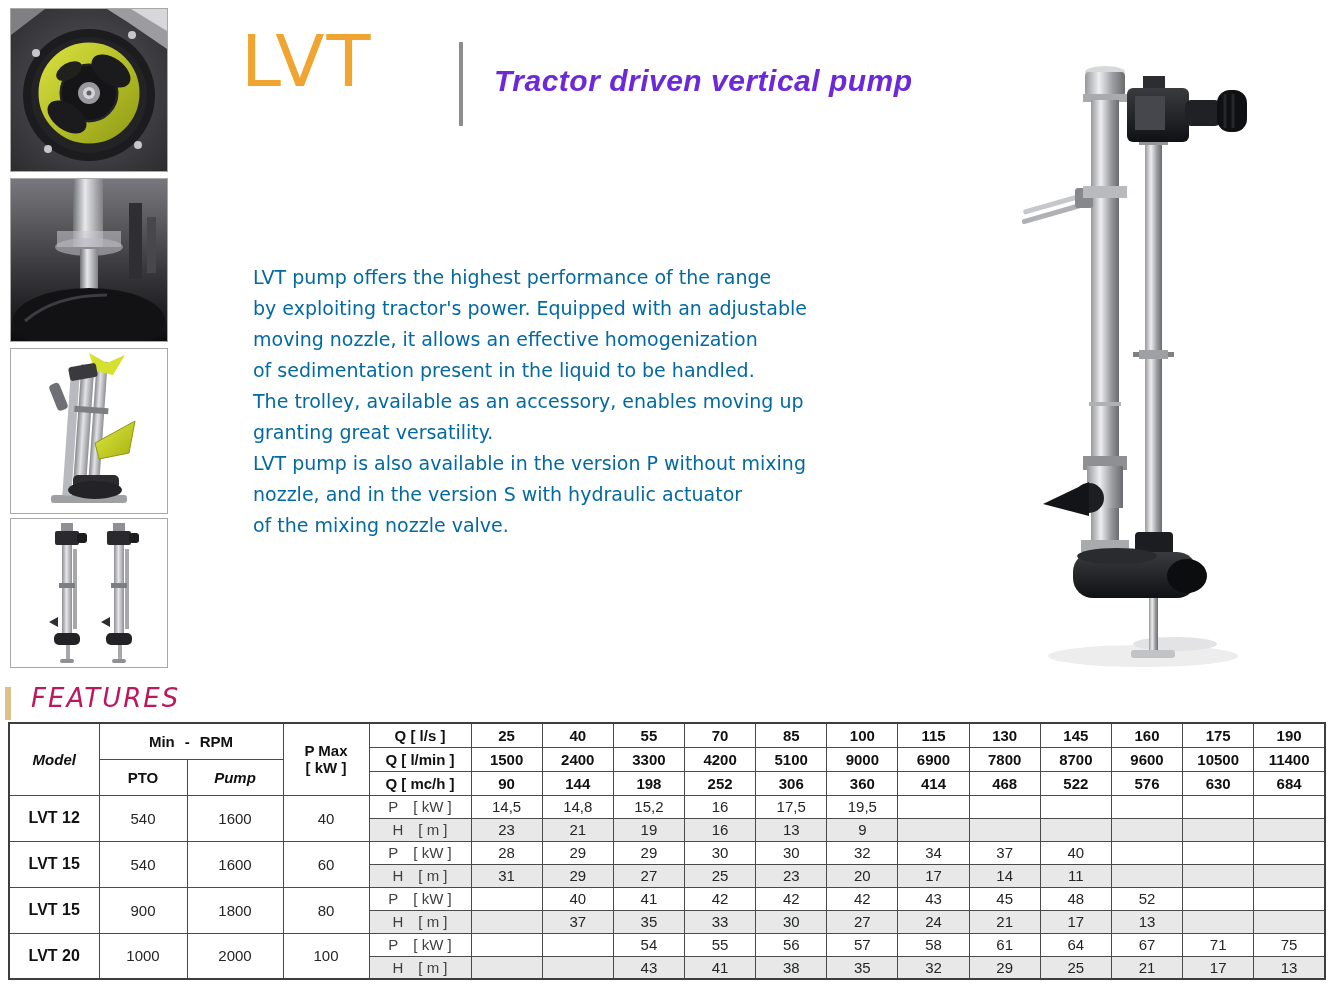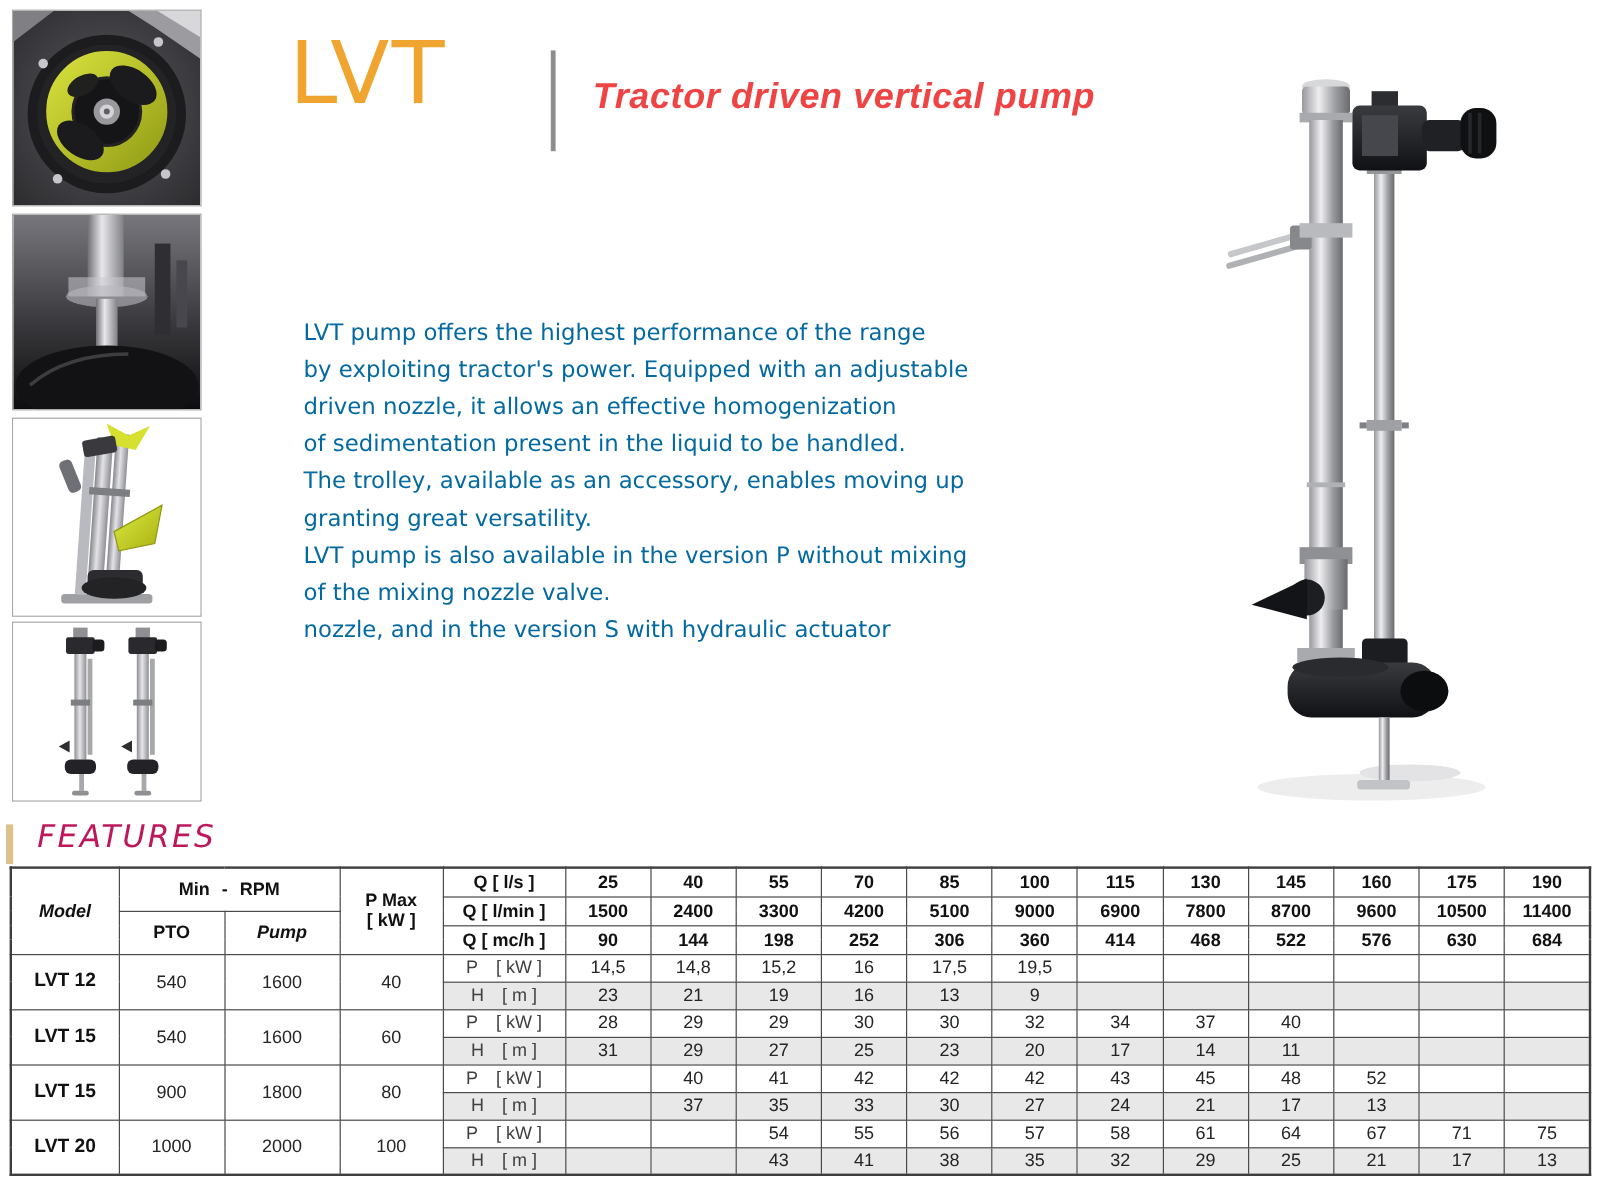--- a/index.html
+++ b/index.html
@@ -17,21 +17,21 @@
 
   
   .brand-logo{
     position:absolute;left:241px;top:22px;
     font-family:"DejaVu Sans",sans-serif;font-weight:normal;
     font-size:72px;line-height:1.1;letter-spacing:2px;color:#efa52f;
   }
   .brand-divider{position:absolute;left:459px;top:42px;width:4px;height:84px;background:#8d8d8d;}
   .brand-subtitle{
     position:absolute;left:494px;top:64px;
-    font-size:30px;font-weight:bold;font-style:italic;color:#ef4444;letter-spacing:0.5px;
+    font-size:30px;font-weight:bold;font-style:italic;color:#6d28d9;letter-spacing:0.5px;
   }
 
   
   .description{
     position:absolute;left:253px;top:262px;width:575px;
     font-family:"DejaVu Sans",sans-serif;
     font-size:19px;line-height:31px;color:#0369a1;
   }
 
   
@@ -200,27 +200,27 @@
   </svg>
 </div>
 
 <div class="brand-logo">LVT</div>
 <div class="brand-divider"></div>
 <div class="brand-subtitle">Tractor driven vertical pump</div>
 
 <div class="description" id="description">
     <div>LVT pump offers the highest performance of the range</div>
     <div>by exploiting tractor's power. Equipped with an adjustable</div>
-    <div>driven nozzle, it allows an effective homogenization</div>
+    <div>moving nozzle, it allows an effective homogenization</div>
     <div>of sedimentation present in the liquid to be handled.</div>
     <div>The trolley, available as an accessory, enables moving up</div>
     <div>granting great versatility.</div>
     <div>LVT pump is also available in the version P without mixing</div>
+    <div>nozzle, and in the version S with hydraulic actuator</div>
     <div>of the mixing nozzle valve.</div>
-    <div>nozzle, and in the version S with hydraulic actuator</div>
   </div>
 
 <div class="main-photo">
   <svg width="270" height="650" viewBox="0 0 270 650">
     <defs>
       <linearGradient id="mMetal" x1="0" y1="0" x2="1" y2="0">
         <stop offset="0%" stop-color="#97989c"></stop>
           <stop offset="35%" stop-color="#eeeef1"></stop>
         <stop offset="70%" stop-color="#9b9ca0"></stop>
           <stop offset="100%" stop-color="#6a6b6f"></stop>

